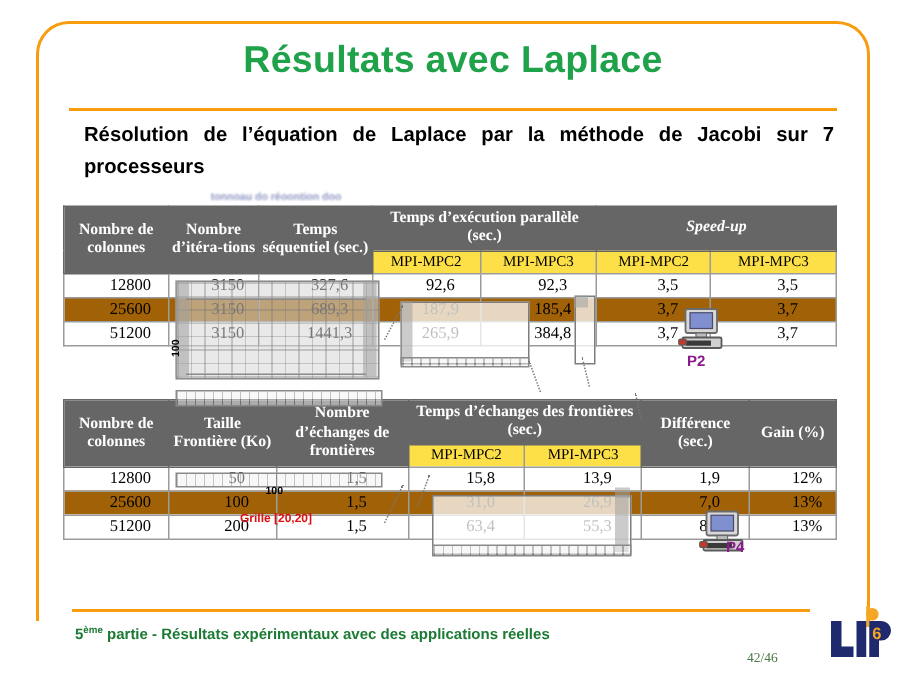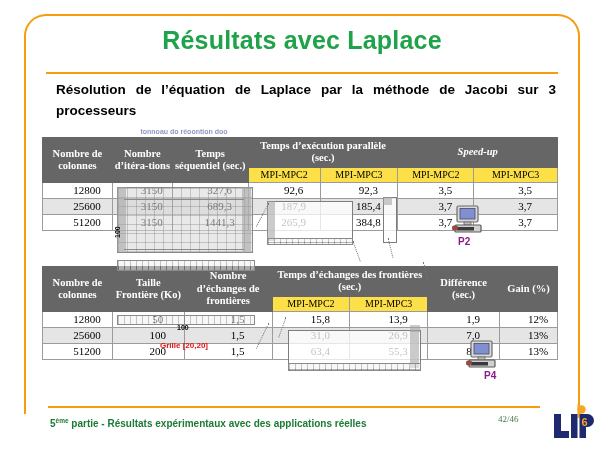--- a/index.html
+++ b/index.html
@@ -104,21 +104,21 @@
     font-size: 10px;
     height: 14px;
     background: #fde047;
   }
   table.tbl td.val {
     font-size: 11px;
     height: 15px;
     background: #ffffff;
     padding-left: 19px;
   }
-  table.tbl tr.alt td { background: #e5e5e5; }
+  table.tbl tr.alt td { background: #a16207; }
 
   #table1 { left: 42px; top: 137px; width: 516px; }
   #table2 { left: 42px; top: 266px; width: 516px; }
 
   
   .ghost {
     position: absolute;
     pointer-events: none;
   }
   .ghost-text-top {
@@ -201,21 +201,21 @@
     position: absolute;
     left: 50px; top: 417px;
     color: #1B7A33;
     font-size: 10px;
     font-weight: bold;
     white-space: nowrap;
   }
   .footer-text sup { font-size: 6.5px; }
   .footer-page {
     position: absolute;
-    left: 498px; top: 414px;
+    left: 498px; top: 433px;
     color: #4A7A4A;
     font-size: 9px;
     font-family: "Liberation Serif", serif;
   }
   .logo {
     position: absolute;
     left: 551px; top: 404px;
     width: 44px; height: 42px;
   }
 </style>
@@ -225,21 +225,21 @@
 <div id="slide">
 
   <div class="frame"></div>
   <div class="frame-mask"></div>
   <div class="frame-left-tail"></div>
   <div class="frame-right-tail"></div>
 
   <div class="title">Résultats avec Laplace</div>
   <div class="title-rule"></div>
 
-  <div class="subtitle">Résolution de l’équation de Laplace par la méthode de Jacobi sur 3 processeurs</div>
+  <div class="subtitle">Résolution de l’équation de Laplace par la méthode de Jacobi sur 7 processeurs</div>
 
   <div class="ghost ghost-text-top">tonnoau do réoontion doo</div>
 
   <table class="tbl" id="table1">
     <colgroup>
       <col style="width:70px">
         <col style="width:60px">
         <col style="width:76px">
       <col style="width:72px">
         <col style="width:78px">
@@ -394,21 +394,21 @@
   <div class="pcicon" style="left:466px; top:340px;">
     <svg width="32" height="30" viewBox="0 0 32 30">
       <rect x="5" y="1" width="21" height="16" rx="1.5" fill="#d8d8d8" stroke="#6b6b6b" stroke-width="1.2"></rect>
       <rect x="8" y="3.5" width="15" height="10.5" fill="#7f8fd0" stroke="#4a4a6a" stroke-width="0.8"></rect>
       <rect x="12" y="17" width="7" height="3" fill="#bdbdbd" stroke="#6b6b6b" stroke-width="0.8"></rect>
       <rect x="3" y="20" width="26" height="7" rx="1" fill="#d0d0d0" stroke="#5a5a5a" stroke-width="1.2"></rect>
       <rect x="5" y="22" width="17" height="3.5" fill="#3a3a3a"></rect>
       <rect x="0.5" y="21" width="5" height="4" rx="1" fill="#c0392b" stroke="#5a5a5a" stroke-width="0.8"></rect>
     </svg>
   </div>
-  <div class="pclabel" style="left:471px; top:370px;padding-left:13px;">P4</div>
+  <div class="pclabel" style="left:471px; top:360px;padding-left:13px;">P4</div>
 
   <div class="footer-rule"></div>
   <div class="footer-text"><span>5</span><sup>ème</sup><span> partie - Résultats expérimentaux avec des applications réelles</span></div>
   <div class="footer-page">42/46</div>
 
   <div class="logo">
     <svg width="44" height="42" viewBox="0 0 44 42">
       <circle cx="30.5" cy="5.5" r="4.2" fill="#F5A623"></circle>
       <rect x="26.5" y="0" width="2" height="14" fill="#F5A623"></rect>
 

